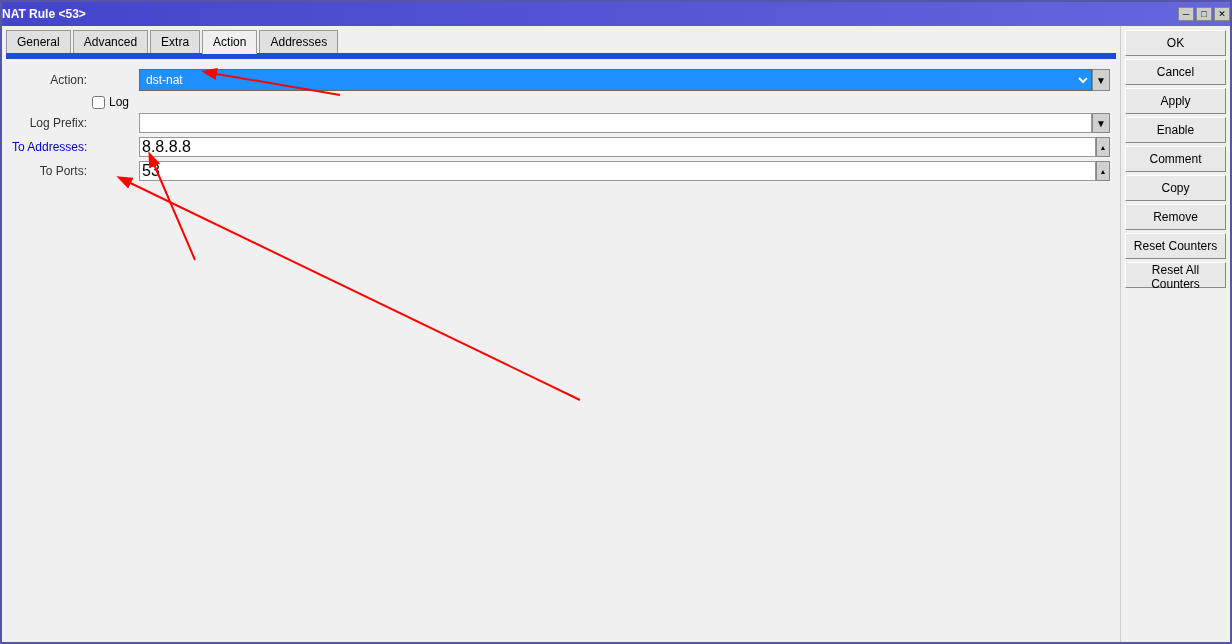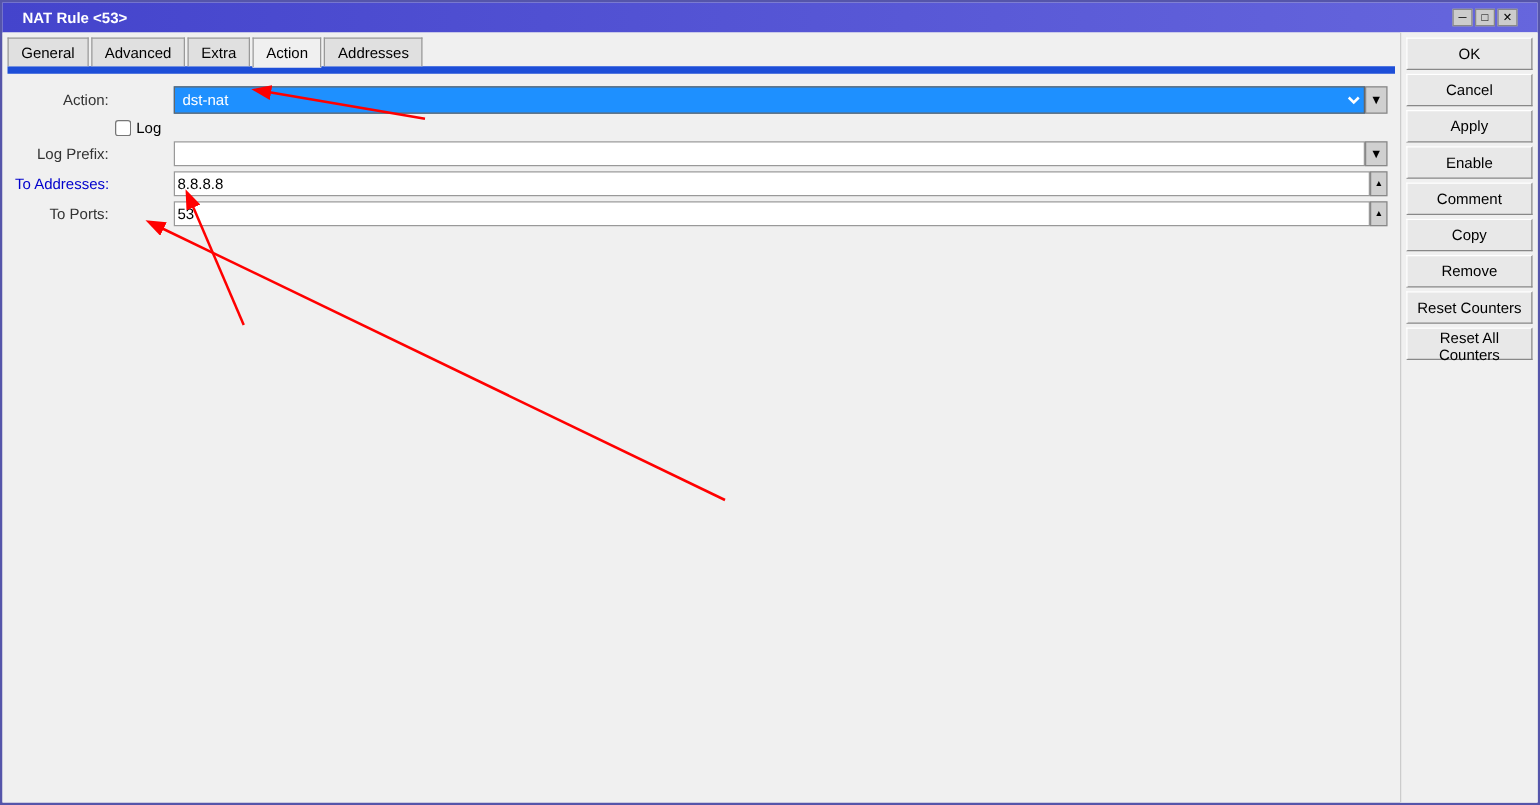--- a/index.html
+++ b/index.html
@@ -16,21 +16,21 @@
       width: 1232px;
       height: 644px;
       display: flex;
       flex-direction: column;
       border: 2px solid #5555aa;
     }
 
     .title-bar {
       background: linear-gradient(to right, #4444cc, #6666dd);
       color: white;
-      padding: 4px 16px;
+      padding: 4px 0;
       display: flex;
       align-items: center;
       justify-content: space-between;
       height: 24px;
       flex-shrink: 0;
     }
 
     .title-bar-text {
       font-size: 12px;
       font-weight: bold;
@@ -188,21 +188,21 @@
       display: flex;
       flex: 1;
       align-items: center;
     }
 
     .to-addresses-input {
       flex: 1;
       border: 1px solid #999;
       background: white;
       height: 20px;
-      font-size: 12px;
+      font-size: 16px;
       padding: 1px 2px;
     }
 
     .scroll-btn {
       width: 14px;
       height: 20px;
       background: #d0d0d0;
       border: 1px solid #888;
       cursor: pointer;
       display: flex;

